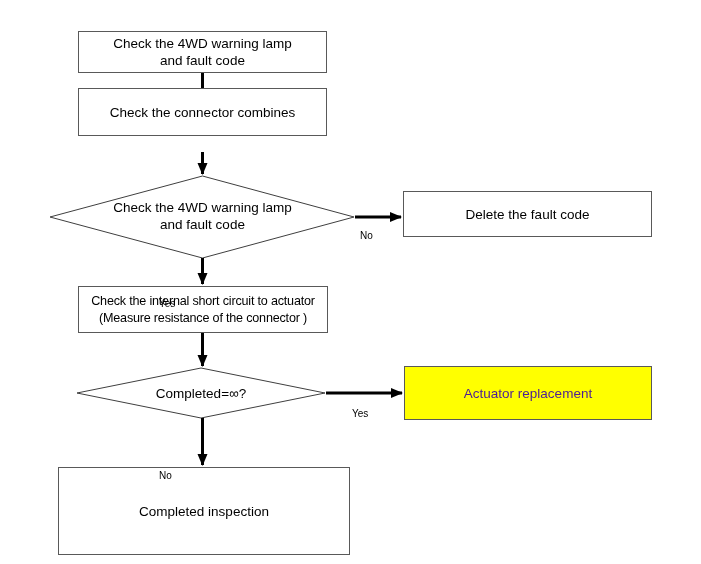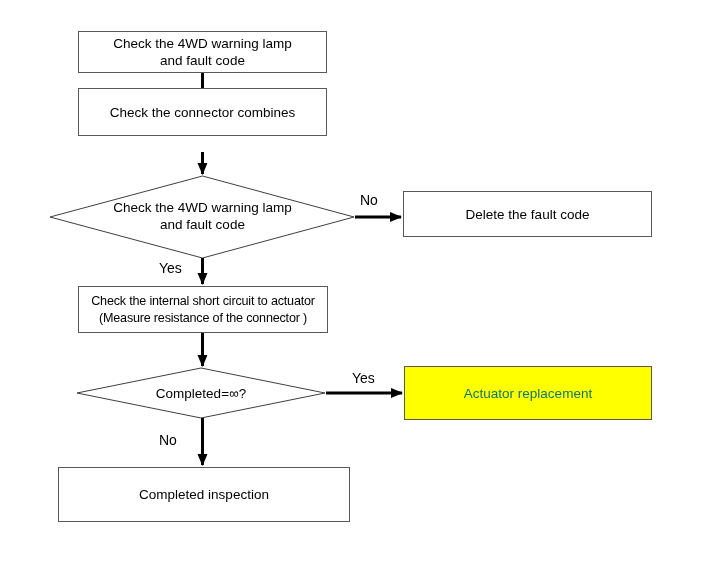--- a/index.html
+++ b/index.html
@@ -13,21 +13,21 @@
     position:absolute; box-sizing:border-box;
     display:flex; align-items:center; justify-content:center;
     text-align:center; border:1px solid #595959; background:#ffffff;
     font-size:13.5px; line-height:17px; white-space:pre-line;
   }
   .node.tight { font-size:12.6px; letter-spacing:-0.2px; }
   .dlabel {
     position:absolute; text-align:center; font-size:13.5px; line-height:17px;
     white-space:pre-line;
   }
-  .elabel { position:absolute; font-size:14px; line-height:16px; }
+  .elabel { position:absolute; font-size:10px; line-height:16px;margin-top:36px; }
 </style>
 </head>
 <body>
 
 <div class="canvas">
 
   <svg class="layer" viewBox="0 0 701 564">
     <defs>
       <marker id="ah" markerUnits="userSpaceOnUse" markerWidth="14" markerHeight="12" refX="11" refY="5" orient="auto">
         <path d="M0,0 L12,5 L0,10 Z" fill="#000000"></path>
@@ -49,23 +49,23 @@
   <div class="node" style="left:78px; top:31px; width:249px; height:42px;">Check the 4WD warning lamp
 and fault code</div>
 
   <div class="node" style="left:78px; top:88px; width:249px; height:48px;">Check the connector combines</div>
 
   <div class="node" style="left:403px; top:191px; width:249px; height:46px;">Delete the fault code</div>
 
   <div class="node tight" style="left:78px; top:286px; width:250px; height:47px;">Check the internal short circuit to actuator
 (Measure resistance of the connector )</div>
 
-  <div class="node" style="left: 404px; top: 366px; width: 248px; height: 54px; background: rgb(255, 255, 0); color: #0f766e;">Actuator replacement</div>
+  <div class="node" style="left: 404px; top: 366px; width: 248px; height: 54px; background: rgb(255, 255, 0); color: #4c1d95;">Actuator replacement</div>
 
-  <div class="node" style="left:58px; top:467px; width:292px; height:55px;">Completed inspection</div>
+  <div class="node" style="left:58px; top:467px; width:292px; height:88px;">Completed inspection</div>
 
   <div class="dlabel" style="left:82px; top:199px; width:241px;">Check the 4WD warning lamp
 and fault code</div>
 
   <div class="dlabel" style="left:131px; top:385px; width:140px;">Completed=∞?</div>
 
   <span class="elabel" style="left:360px; top:192px;">No</span>
 
   <span class="elabel" style="left:159px; top:260px;">Yes</span>
 

